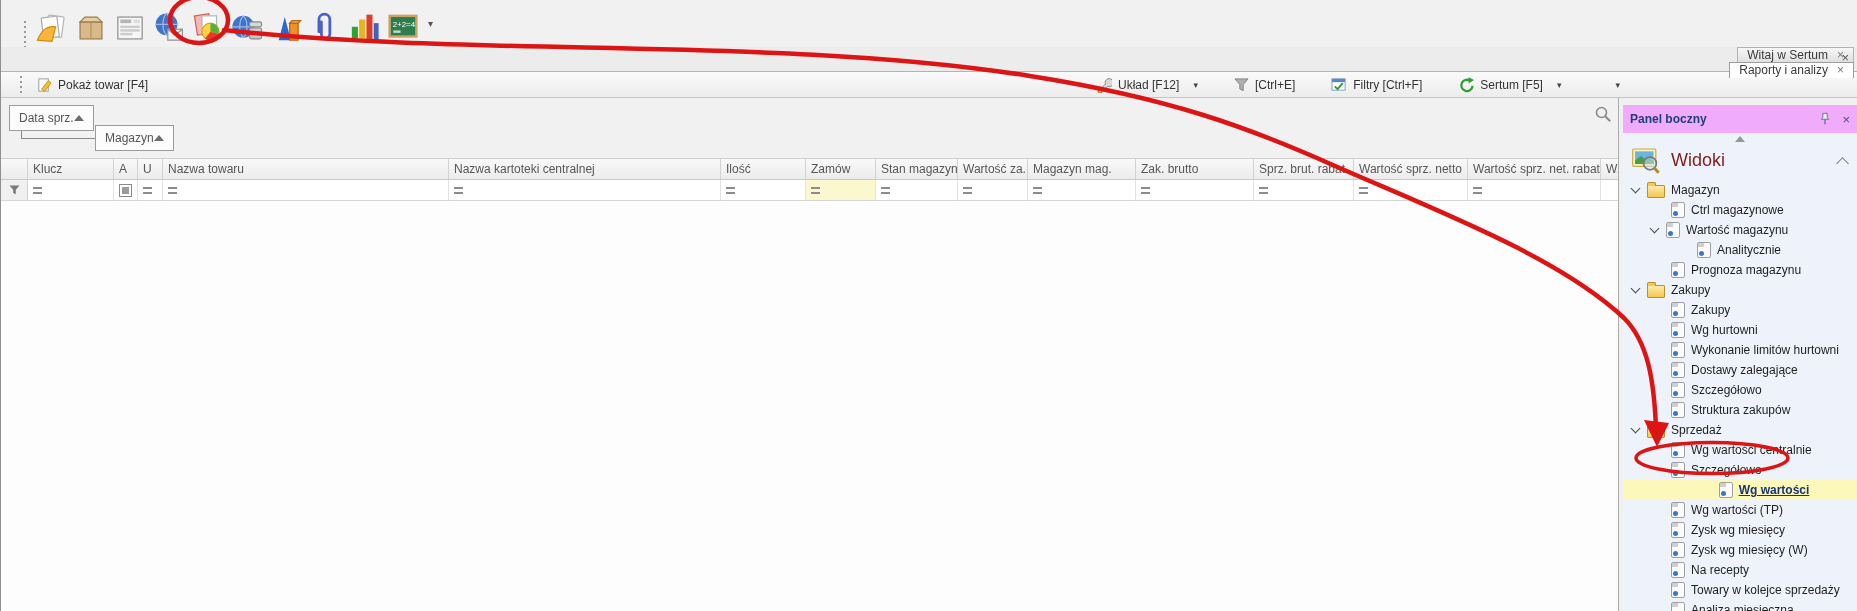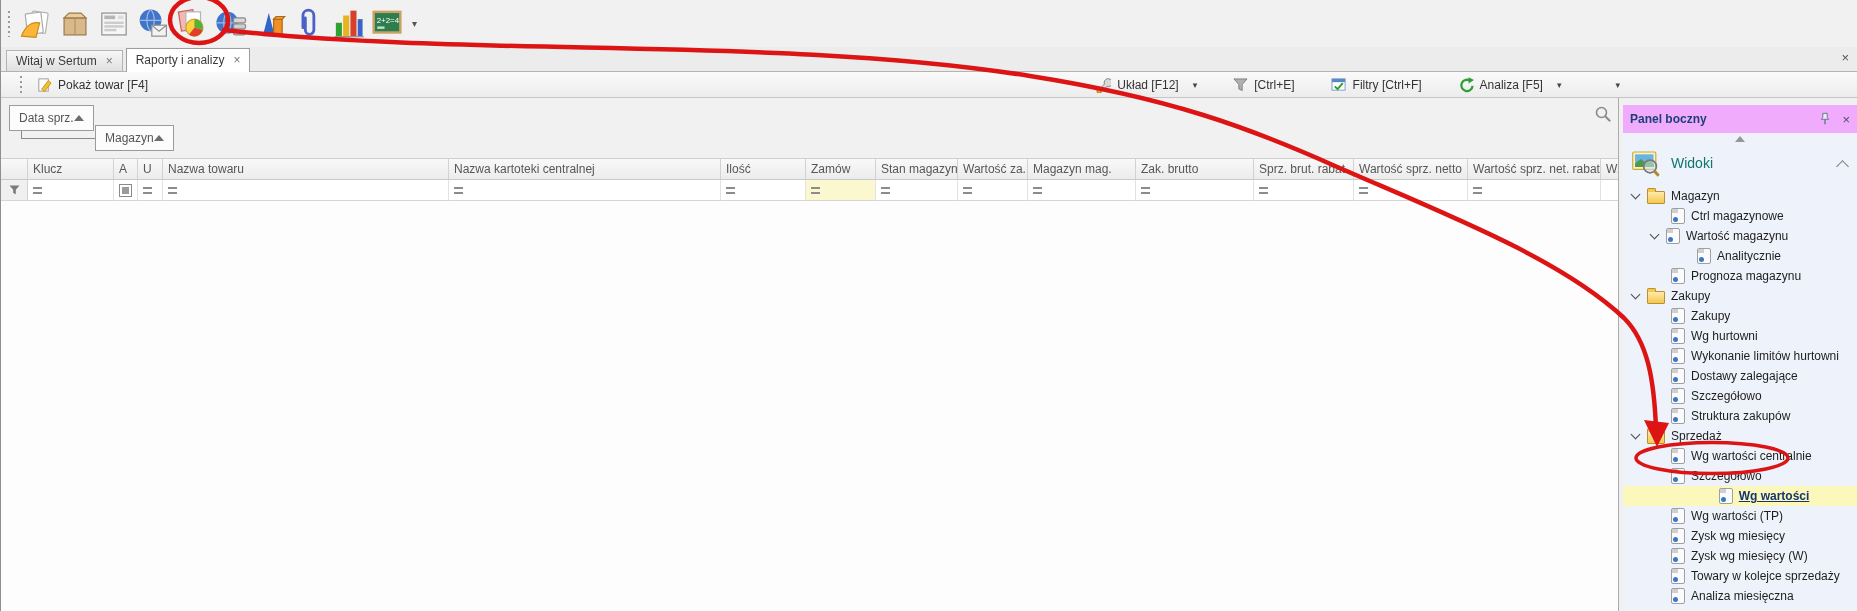--- a/index.html
+++ b/index.html
@@ -1,28 +1,28 @@
 <!DOCTYPE html>
 <html><head>
 <meta charset="utf-8">
 <style>
   html,body{margin:0;padding:0;}
   body{width:1857px;height:611px;overflow:hidden;position:relative;background:#f0f0f0;
        font-family:"Liberation Sans","DejaVu Sans",sans-serif;font-size:12px;color:#333;}
   #app{position:absolute;inset:0;border-left:1px solid #8f8f8f;box-sizing:border-box;}
 
   
-  .main-toolbar{height:47px;background:#f1f1f1;display:flex;align-items:center;padding-left:4px;}
+  .main-toolbar{height:47px;background:#f1f1f1;display:flex;align-items:flex-end;padding-left:20px;}
   .grip{width:4px;height:26px;margin:0 7px 0 2px;
         background-image:repeating-linear-gradient(#9a9a9a 0 2px,transparent 2px 5px);background-size:2px 100%;background-repeat:no-repeat;background-position:1px 0;}
   .tb-icon{width:36px;height:38px;display:flex;align-items:center;justify-content:center;margin-right:3px;border-radius:3px;}
   .tb-caret{color:#555;font-size:10px;margin-left:4px;align-self:center;}
 
   
-  .tab-strip{height:24px;background:#ececec;display:flex;align-items:flex-end;padding-left:5px;border-bottom:1px solid #b3b3b3;position:relative;}
+  .tab-strip{height:24px;background:#ececec;display:flex;align-items:flex-end;padding-left:5px;border-bottom:1px solid #b3b3b3;position:relative;flex-direction:column;}
   .tab{height:21px;display:flex;align-items:center;gap:9px;padding:0 9px;font-size:12px;color:#3a3a3a;
        background:linear-gradient(#f7f7f7,#e0e0e0);border:1px solid #b3b3b3;border-bottom:none;margin-right:3px;box-sizing:border-box;}
   .tab.active{background:#fff;height:24px;margin-bottom:-1px;border-color:#9d9d9d;padding-bottom:1px;}
   .tab-close{color:#7a7a7a;font-size:12px;line-height:1;}
   .strip-close{position:absolute;right:8px;top:3px;color:#555;font-size:13px;}
 
   
   .command-bar{height:26px;background:linear-gradient(#fafafa,#ececec);border-bottom:1px solid #c6c6c6;
                display:flex;align-items:center;box-sizing:border-box;}
   .cb-left{display:flex;align-items:center;gap:6px;padding-left:4px;}
@@ -66,21 +66,21 @@
   .grid-body{flex:1;background:#fdfdfd;}
 
   
   .sp-spacer{height:7px;background:#f0f0f0;flex:none;}
   .sp-header{height:28px;background:#f0abfc;display:flex;align-items:center;padding:0 7px;flex:none;}
   .sp-title{font-weight:bold;color:#1c4076;}
   .sp-hicons{margin-left:auto;display:flex;align-items:center;gap:10px;}
   .sp-x{color:#44506a;font-size:13px;line-height:1;}
   .scroll-up{width:0;height:0;border-left:5px solid transparent;border-right:5px solid transparent;border-bottom:6px solid #979797;margin:3px auto 0;}
   .widoki{display:flex;align-items:center;gap:10px;padding:3px 10px 3px 8px;height:36px;box-sizing:content-box;}
-  .widoki-label{font-size:14px;color:#0f766e;}
+  .widoki-label{font-size:18px;color:#7f1d1d;}
   .chev-up{width:8px;height:8px;border-right:1.7px solid #7a7a7a;border-bottom:1.7px solid #7a7a7a;transform:rotate(225deg);margin-left:auto;margin-top:6px;}
   .tree{margin-top:2px;}
   .trow{height:20px;display:flex;align-items:center;gap:6px;box-sizing:border-box;}
   .trow .chev{width:6px;height:6px;border-right:1.7px solid #4a4a4a;border-bottom:1.7px solid #4a4a4a;transform:rotate(45deg);flex:none;margin:-3px 2px 0 0;}
   .lvl0{padding-left:9px;}
   .lvl1{padding-left:48px;}
   .lvl1c{padding-left:28px;}
   .lvl2{padding-left:74px;}
   .folder-ic{width:16px;height:11px;background:linear-gradient(#fdeaa9,#f5c84e);border:1px solid #b8912e;border-radius:1px;position:relative;flex:none;margin-top:3px;}
   .folder-ic::before{content:"";position:absolute;top:-4px;left:-1px;width:7px;height:3px;background:#f5c84e;border:1px solid #b8912e;border-bottom:none;border-radius:2px 2px 0 0;}
@@ -230,21 +230,21 @@
             <path d="M4 10l3 3 5.5-6.5" stroke="#2e9e2e" stroke-width="2" fill="none"></path>
           </svg>
           <span>Filtry [Ctrl+F]</span>
         </div>
         <span class="cb-sep"></span>
         <div class="cb-btn">
           <svg width="16" height="16" viewBox="0 0 17 17">
             <path d="M13.2 4.2 A6 6 0 1 0 15.5 9.5" fill="none" stroke="#2f9e33" stroke-width="2.4"></path>
             <polygon points="11.2,0.2 17,3.2 11.2,6.8" fill="#2f9e33"></polygon>
           </svg>
-          <span>Analiza [F5]</span>
+          <span>Sertum [F5]</span>
         </div>
         <span class="cb-caret">▾</span>
         <span class="cb-sep" style="width:26px"></span>
         <span class="cb-caret">▾</span>
       </div>
     </div>
   </div>
 
   <div class="main-row">
     <div class="grid-area">
@@ -444,20 +444,24 @@
         <div class="trow lvl1">
             <span class="doc-ic"></span>
             <span class="tlabel">Zysk wg miesięcy</span>
           </div>
         <div class="trow lvl1">
             <span class="doc-ic"></span>
             <span class="tlabel">Zysk wg miesięcy (W)</span>
           </div>
         <div class="trow lvl1">
             <span class="doc-ic"></span>
+            <span class="tlabel">Na recepty</span>
+          </div>
+        <div class="trow lvl1">
+            <span class="doc-ic"></span>
             <span class="tlabel">Towary w kolejce sprzedaży</span>
           </div>
         <div class="trow lvl1">
             <span class="doc-ic"></span>
             <span class="tlabel">Analiza miesięczna</span>
           </div>
 
       </div>
     </div>
   </div>

